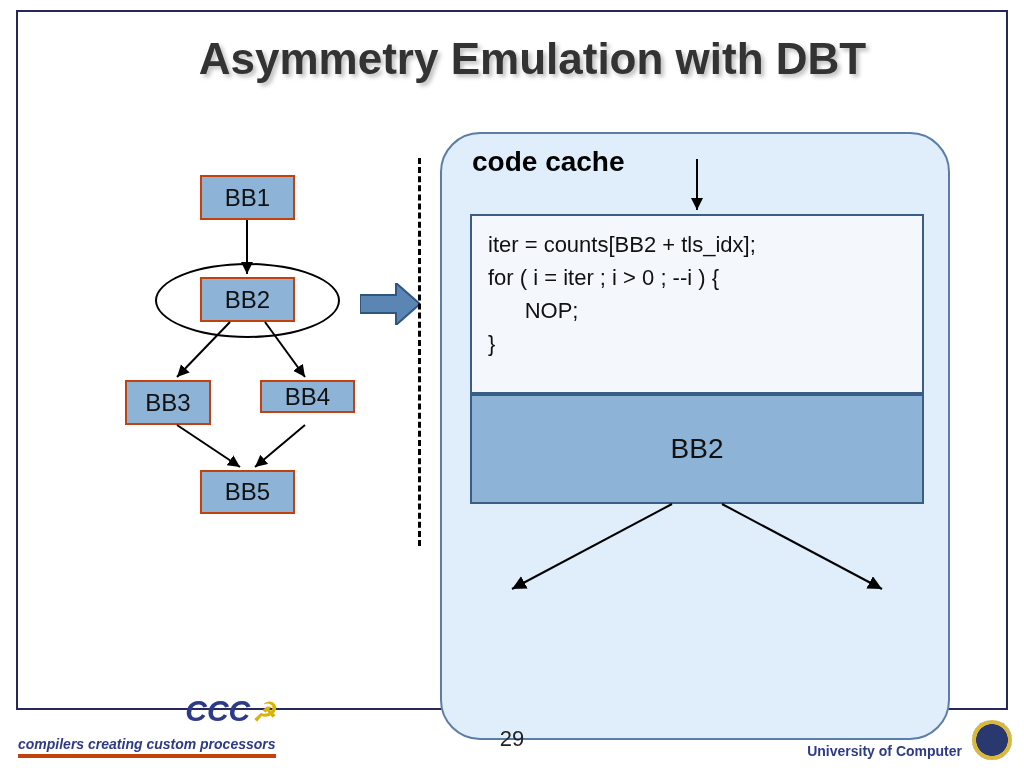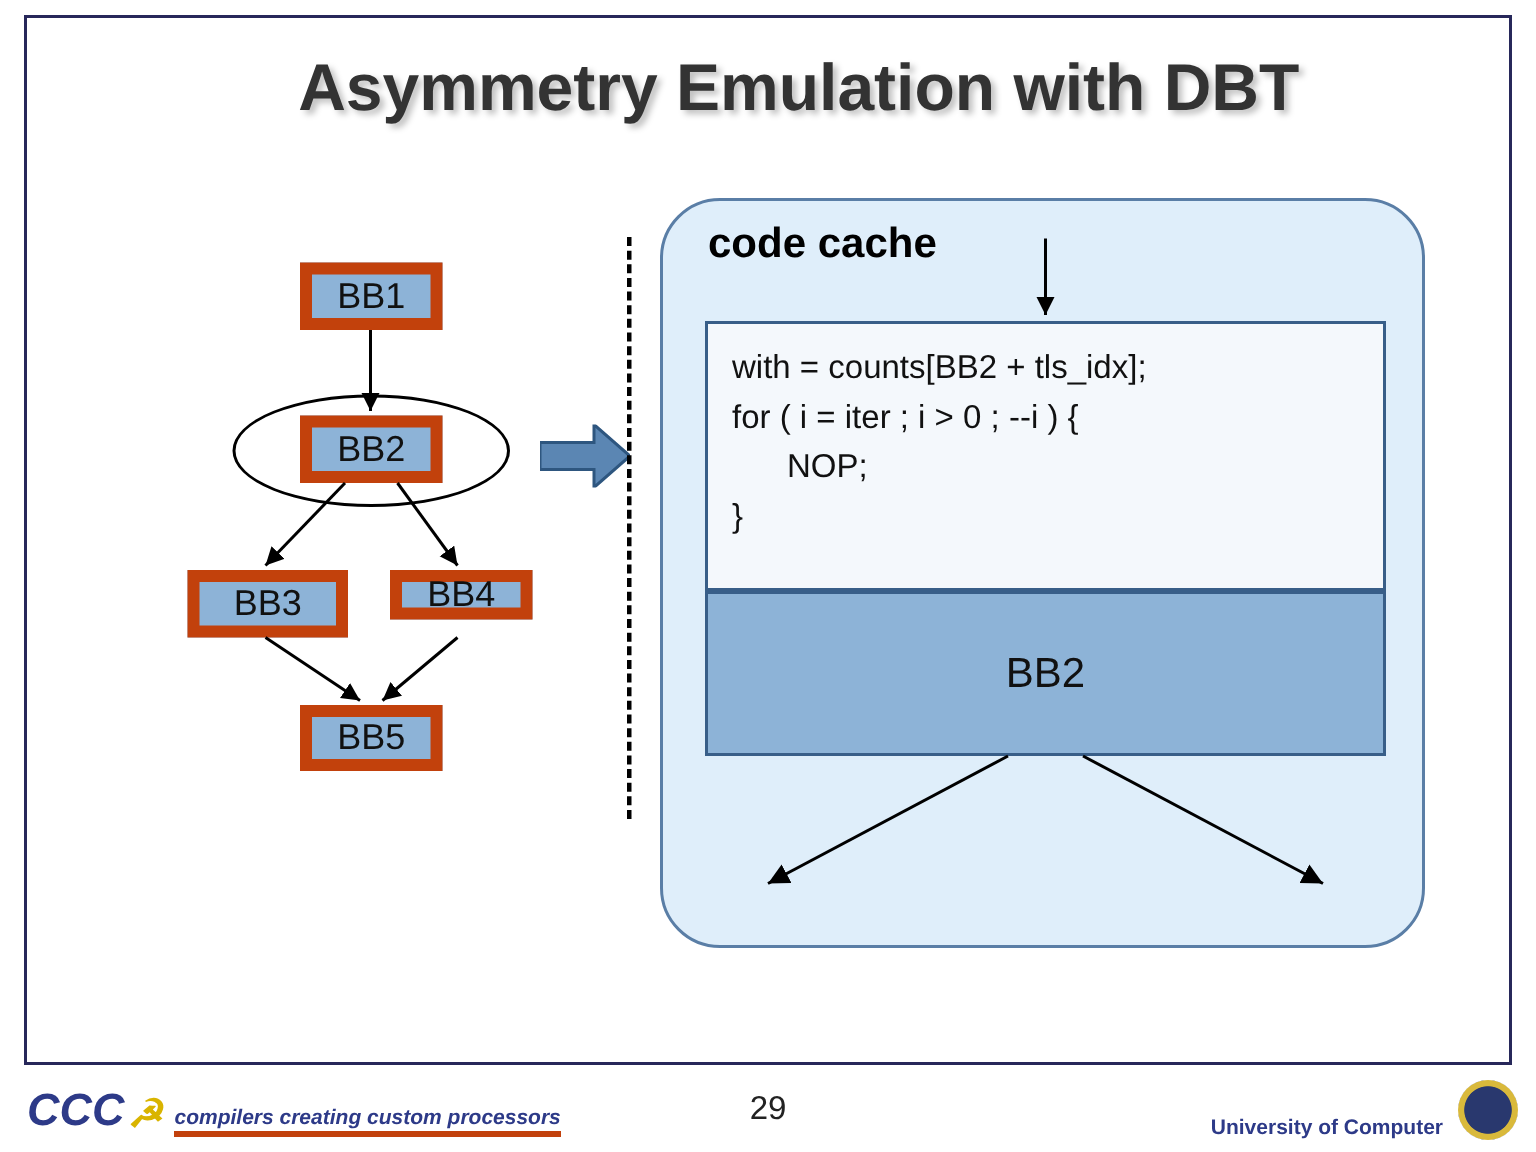--- a/index.html
+++ b/index.html
@@ -36,21 +36,21 @@
   
   .flow-area {
     position: absolute;
     top: 150px;
     left: 95px;
     width: 300px;
     height: 500px;
   }
   .bb {
     position: absolute;
-    border: 8px solid #c2410c;
+    border: 2px solid #c2410c;
     background: #8db3d7;
     text-align: center;
     font-size: 24px;
     color: #111;
     display: flex;
     align-items: center;
     justify-content: center;
     box-sizing: border-box;
   }
   .ellipse {
@@ -59,21 +59,21 @@
     border-radius: 50%;
     background: transparent;
     box-sizing: border-box;
   }
   
   .cache-panel {
     position: absolute;
     top: 132px;
     left: 440px;
     width: 510px;
-    height: 500px;
+    height: 608px;
     background: #dfeefa;
     border: 2px solid #5a7ea6;
     border-radius: 40px;
     box-sizing: border-box;
   }
   .cache-label {
     position: absolute;
     top: 12px;
     left: 30px;
     font-size: 28px;
@@ -133,20 +133,21 @@
     right: 0;
     height: 55px;
   }
   .cccp-logo {
     position: absolute;
     left: 18px;
     bottom: 10px;
     display: flex;
     align-items: flex-end;
     gap: 8px;
+    flex-direction: column;
   }
   .cccp-mark {
     font-size: 30px;
     font-weight: 900;
     font-style: italic;
     color: #2d3a88;
     display: flex;
     align-items: flex-end;
   }
   .hammer {
@@ -197,21 +198,21 @@
 <div class="slide-border"></div>
 
 <div class="title">Asymmetry Emulation with DBT</div>
 
 <div class="flow-area">
   <div class="bb" style="left:105px; top:25px; width:95px; height:45px;">BB1</div>
 
   <div class="ellipse" style="left:60px; top:113px; width:185px; height:75px;"></div>
   <div class="bb" style="left:105px; top:127px; width:95px; height:45px;">BB2</div>
 
-  <div class="bb" style="left:30px; top:230px; width:107px; height:45px;">BB3</div>
+  <div class="bb" style="left:30px; top:230px; width:86px; height:45px;">BB3</div>
   <div class="bb" style="left:165px; top:230px; width:95px; height:33px;">BB4</div>
 
   <div class="bb" style="left:105px; top:320px; width:95px; height:44px;">BB5</div>
 
   <svg class="conn" style="left:0;top:0;width:300px;height:400px;">
     <defs>
       <marker id="ah" markerWidth="8" markerHeight="8" refX="6" refY="3" orient="auto">
         <path d="M0,0 L6,3 L0,6 Z" fill="#000"></path>
       </marker>
     </defs>
@@ -235,21 +236,21 @@
   <svg class="conn" style="left:0;top:0;width:510px;height:90px;">
     <defs>
       <marker id="ah2" markerWidth="8" markerHeight="8" refX="6" refY="3" orient="auto">
         <path d="M0,0 L6,3 L0,6 Z" fill="#000"></path>
       </marker>
     </defs>
     <line x1="255" y1="25" x2="255" y2="76" stroke="#000" stroke-width="2" marker-end="url(#ah2)"></line>
   </svg>
 
   <div class="code-box">
-    <div>with = counts[BB2 + tls_idx];</div>
+    <div>iter = counts[BB2 + tls_idx];</div>
     <div>for ( i = iter ; i &gt; 0 ; --i ) {</div>
     <div>&nbsp;&nbsp;&nbsp;&nbsp;&nbsp;&nbsp;NOP;</div>
     <div>}</div>
   </div>
 
   <div class="bb2-box">BB2</div>
 
   <svg class="conn" style="left:0;top:360px;width:510px;height:130px;">
     <defs>
       <marker id="ah3" markerWidth="10" markerHeight="10" refX="7" refY="3.5" orient="auto">

